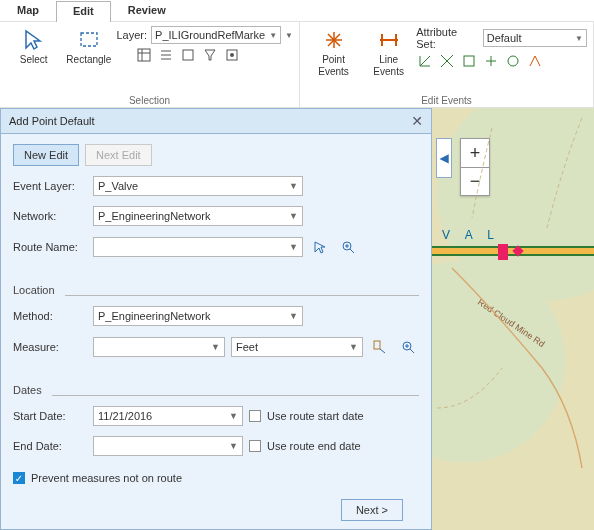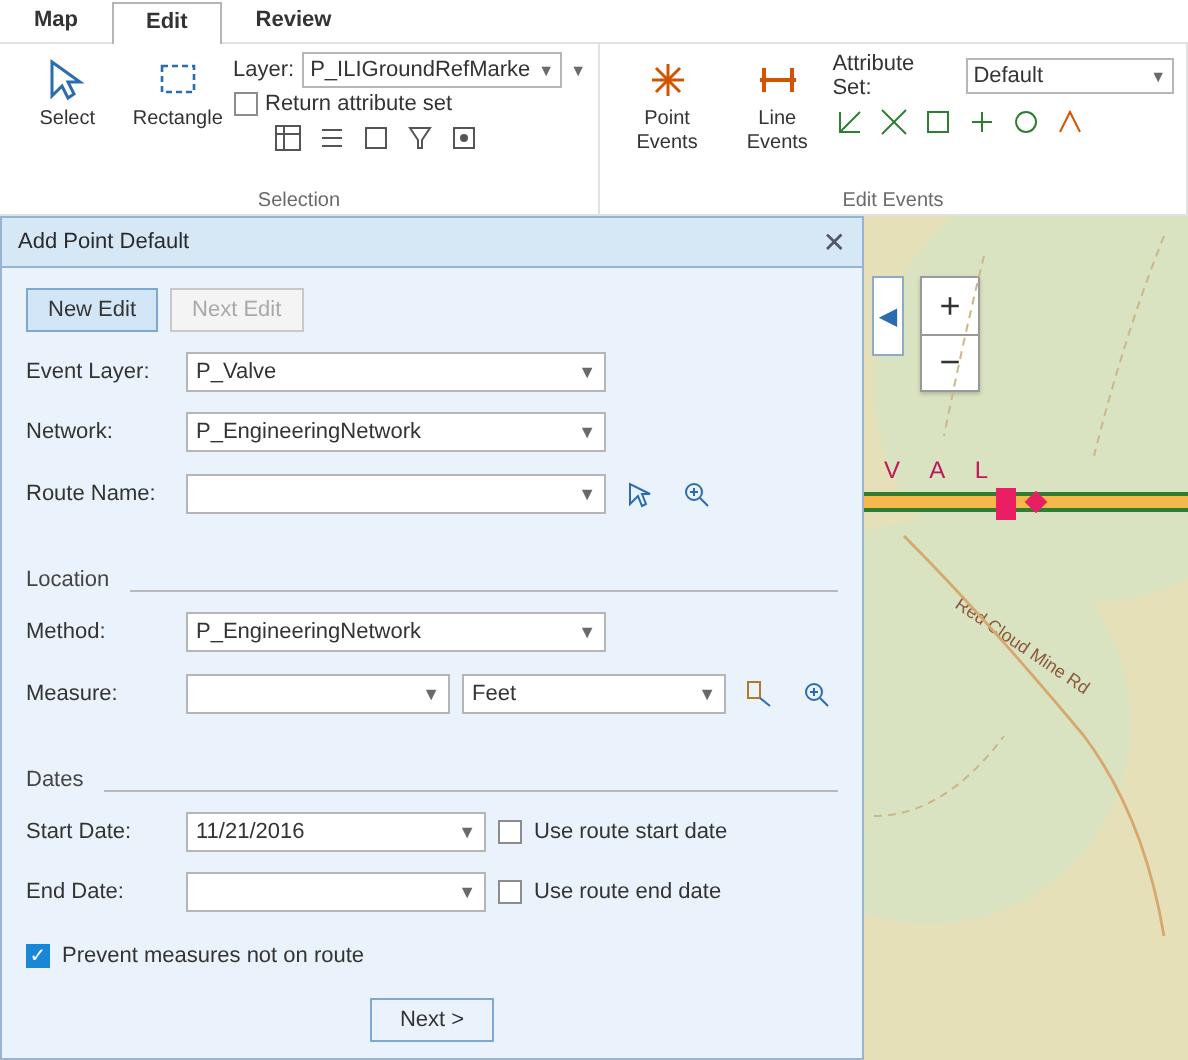--- a/index.html
+++ b/index.html
@@ -36,21 +36,21 @@
   .ptab.active { background:#d3e6f7; }
   .ptab.disabled { color:#a9a9a9; border-color:#c9c9c9; cursor:default; background:#f4f4f4; }
   .form-row { display:flex; align-items:center; gap:6px; }
   .lbl-col { width:74px; color:#333; }
   .txt { height:20px; border:1px solid #b6b6b6; background:#fff; flex:1; display:flex; align-items:center; padding:0 4px; }
   .txt .arrow { font-size:9px; color:#6a6a6a; margin-left:auto; }
   .iconbtn { width:22px; height:22px; display:flex; align-items:center; justify-content:center; cursor:pointer; }
   .section-hd { display:flex; align-items:flex-end; color:#444; gap:10px; margin-top:16px; }
   .section-hd .line { flex:1; border-top:1px solid #b9b9b9; }
   .unit { width:48px; }
-  .panel-ft { margin-top:auto; display:flex; justify-content:center; padding:8px 28px; }
+  .panel-ft { margin-top:auto; display:flex; justify-content:flex-end; padding:8px 28px; }
   .btn { border:1px solid #7ea8cf; background:#eaf3fb; padding:4px 14px; cursor:pointer; }
   
   .map { flex:1; position:relative; background:#e6e0b8; overflow:hidden; }
   .map::before { content:""; position:absolute; inset:0;
     background:
      radial-gradient(circle at 70% 20%, #d9e3c1 0 30%, transparent 31%),
      radial-gradient(circle at 20% 60%, #d9e3c1 0 35%, transparent 36%),
      #e6e0b8; }
   .route { position:absolute; left:-10px; right:-10px; top:138px; height:10px;
     background:linear-gradient(#f4b84b,#f4b84b); border-top:2px solid #2e7d32; border-bottom:2px solid #2e7d32; }
@@ -90,24 +90,20 @@
       </div>
       <div class="mid-col">
         <div class="row">
           <span>Layer:</span>
           <div class="combo" style="width:130px">
             <span class="val">P_ILIGroundRefMarkers</span>
             <span class="arrow">▼</span>
           </div>
           <span class="dd-arrow">▼</span>
         </div>
-        <div class="row">
-          <span class="chk"></span>
-          <span>Return attribute set</span>
-        </div>
         <div class="mini-icons">
           <span class="mini">
               <svg width="14" height="14">
                 <rect x="1" y="1" width="12" height="12" fill="none" stroke="#555"></rect>
                 <line x1="1" y1="5" x2="13" y2="5" stroke="#555"></line>
                 <line x1="5" y1="1" x2="5" y2="13" stroke="#555"></line>
               </svg>
             </span>
           <span class="mini">
               <svg width="14" height="14">
@@ -329,21 +325,21 @@
   <div class="map">
     <div class="collapse">◀</div>
     <div class="zoom">
       <div>+</div>
       <div>−</div>
     </div>
     <div class="route">
       <div class="mark"></div>
       <div class="mark mark2"></div>
     </div>
-    <div style="position:absolute; left:10px; top:120px; letter-spacing:6px; color:#be185d; font-size:12px">V A L</div>
+    <div style="position:absolute; left:10px; top:120px; letter-spacing:6px; color:#0369a1; font-size:12px">V A L</div>
     <div class="road-lab" style="left:40px; top:210px">Red Cloud Mine Rd</div>
     <svg style="position:absolute; left:0; top:0" width="162" height="420">
       <path d="M60 20 Q50 60 40 110" stroke="#cbb78a" stroke-dasharray="4 3" fill="none"></path>
       <path d="M150 10 Q130 60 115 120" stroke="#cbb78a" stroke-dasharray="4 3" fill="none"></path>
       <path d="M20 160 Q60 200 110 260 Q140 300 150 360" stroke="#d7a86e" fill="none" stroke-width="1.4"></path>
       <path d="M5 300 Q40 300 70 260" stroke="#cbb78a" stroke-dasharray="4 3" fill="none"></path>
     </svg>
   </div>
 </div>
 

